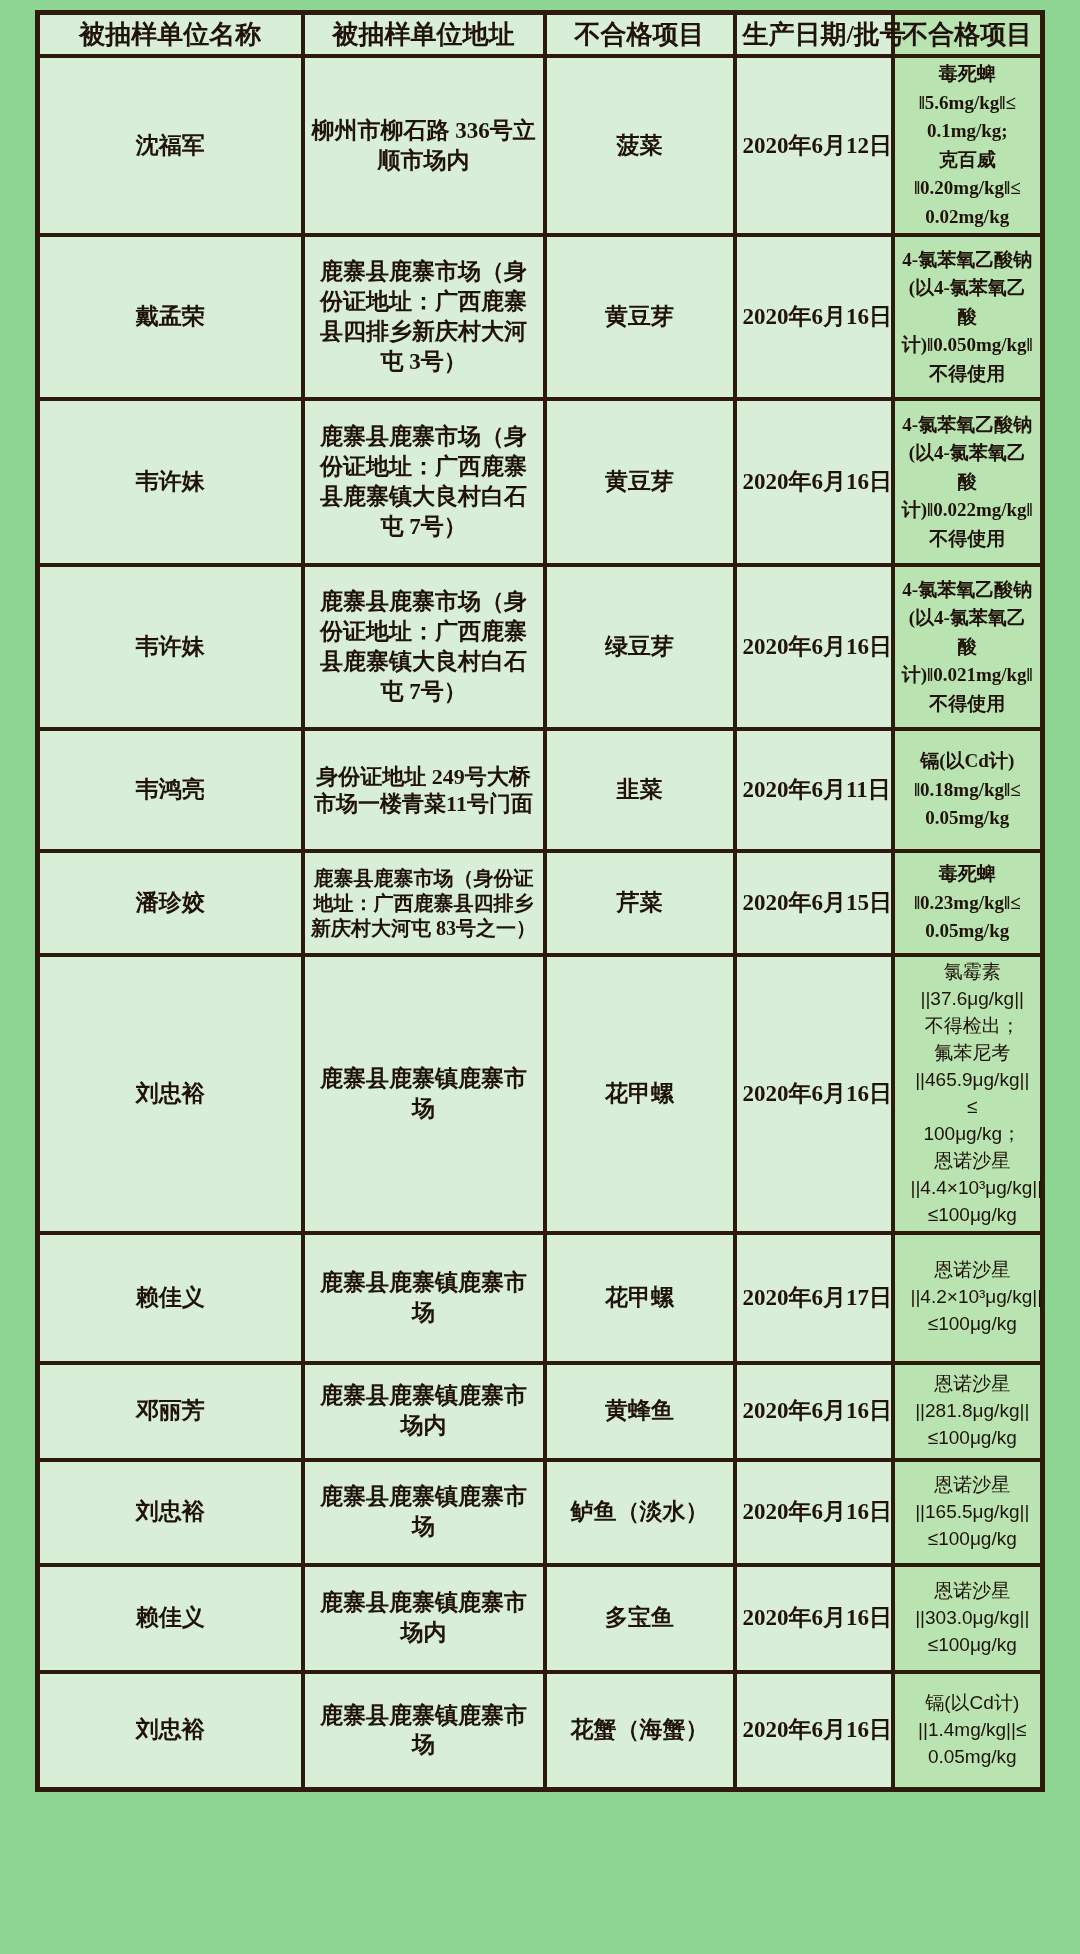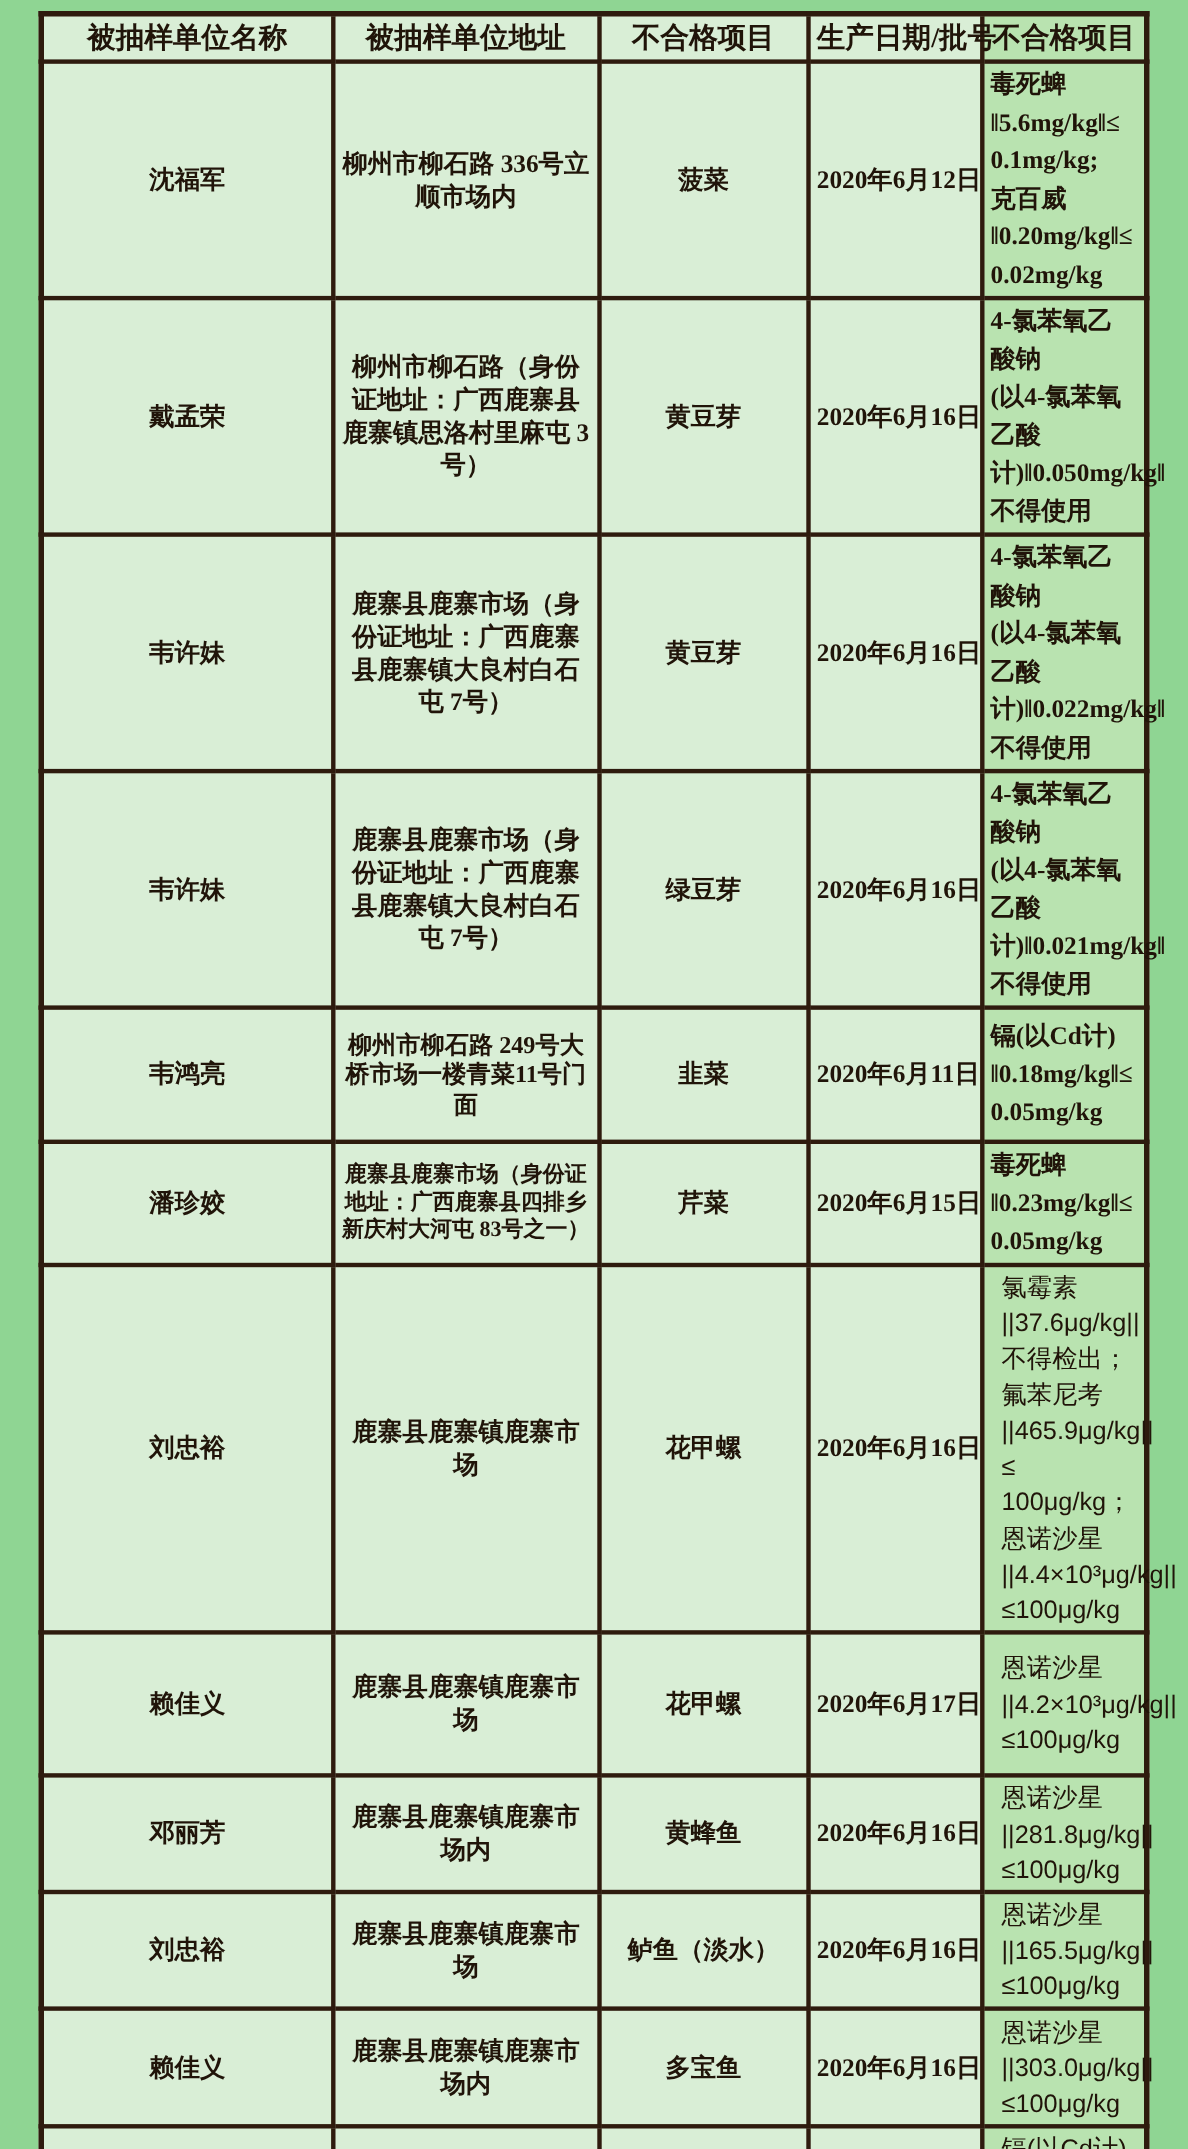--- a/index.html
+++ b/index.html
@@ -57,24 +57,24 @@
     font-weight:bold;
     background:var(--cell-bg);
     white-space:nowrap;
     padding:2px 1px;
   }
   th.issues-col{background:var(--issue-cell-bg);}
   td{font-size:23px;font-weight:bold;text-align:center;line-height:1.3;}
   td.cell-date{white-space:nowrap;padding:2px 1px;font-size:23px;}
   td.cell-issues{
     background:var(--issue-cell-bg);
-    text-align:left;
+    text-align:center;
     white-space:pre-line;
     padding:4px 4px 4px 8px;
-    font-size:23px;
+    font-size:19px;
     line-height:1.5;
   }
   td.cell-issues.serif{font-family:"Liberation Serif",serif;font-weight:bold;}
   td.cell-issues.sans{font-family:"Liberation Sans",sans-serif;font-weight:normal;line-height:1.42;padding-left:16px;}
   
   tbody tr:nth-child(1){height:152px;}
   tbody tr:nth-child(2){height:164px;}
   tbody tr:nth-child(3){height:166px;}
   tbody tr:nth-child(4){height:164px;}
   tbody tr:nth-child(5){height:122px;}
@@ -119,21 +119,21 @@
         <td class="cell-date">2020年6月12日</td>
         <td class="cell-issues serif">毒死蜱
 ‖5.6mg/kg‖≤
 0.1mg/kg;
 克百威
 ‖0.20mg/kg‖≤
 0.02mg/kg</td>
       </tr>
       <tr>
         <td class="cell-name">戴孟荣</td>
-        <td class="cell-address">柳州市柳石路（身份证地址：广西鹿寨县鹿寨镇思洛村里麻屯 3号）</td>
+        <td class="cell-address">鹿寨县鹿寨市场（身份证地址：广西鹿寨县四排乡新庆村大河屯 3号）</td>
         <td class="cell-food">黄豆芽</td>
         <td class="cell-date">2020年6月16日</td>
         <td class="cell-issues serif">4-氯苯氧乙酸钠
 (以4-氯苯氧乙酸
 计)‖0.050mg/kg‖
 不得使用</td>
       </tr>
       <tr>
         <td class="cell-name">韦许妹</td>
         <td class="cell-address">鹿寨县鹿寨市场（身份证地址：广西鹿寨县鹿寨镇大良村白石屯 7号）</td>
@@ -149,21 +149,21 @@
         <td class="cell-address">鹿寨县鹿寨市场（身份证地址：广西鹿寨县鹿寨镇大良村白石屯 7号）</td>
         <td class="cell-food">绿豆芽</td>
         <td class="cell-date">2020年6月16日</td>
         <td class="cell-issues serif">4-氯苯氧乙酸钠
 (以4-氯苯氧乙酸
 计)‖0.021mg/kg‖
 不得使用</td>
       </tr>
       <tr>
         <td class="cell-name">韦鸿亮</td>
-        <td class="cell-address">柳州市柳石路 249号大桥市场一楼青菜11号门面</td>
+        <td class="cell-address">身份证地址 249号大桥市场一楼青菜11号门面</td>
         <td class="cell-food">韭菜</td>
         <td class="cell-date">2020年6月11日</td>
         <td class="cell-issues serif">镉(以Cd计)
 ‖0.18mg/kg‖≤
 0.05mg/kg</td>
       </tr>
       <tr>
         <td class="cell-name">潘珍姣</td>
         <td class="cell-address">鹿寨县鹿寨市场（身份证地址：广西鹿寨县四排乡新庆村大河屯 83号之一）</td>
         <td class="cell-food">芹菜</td>

